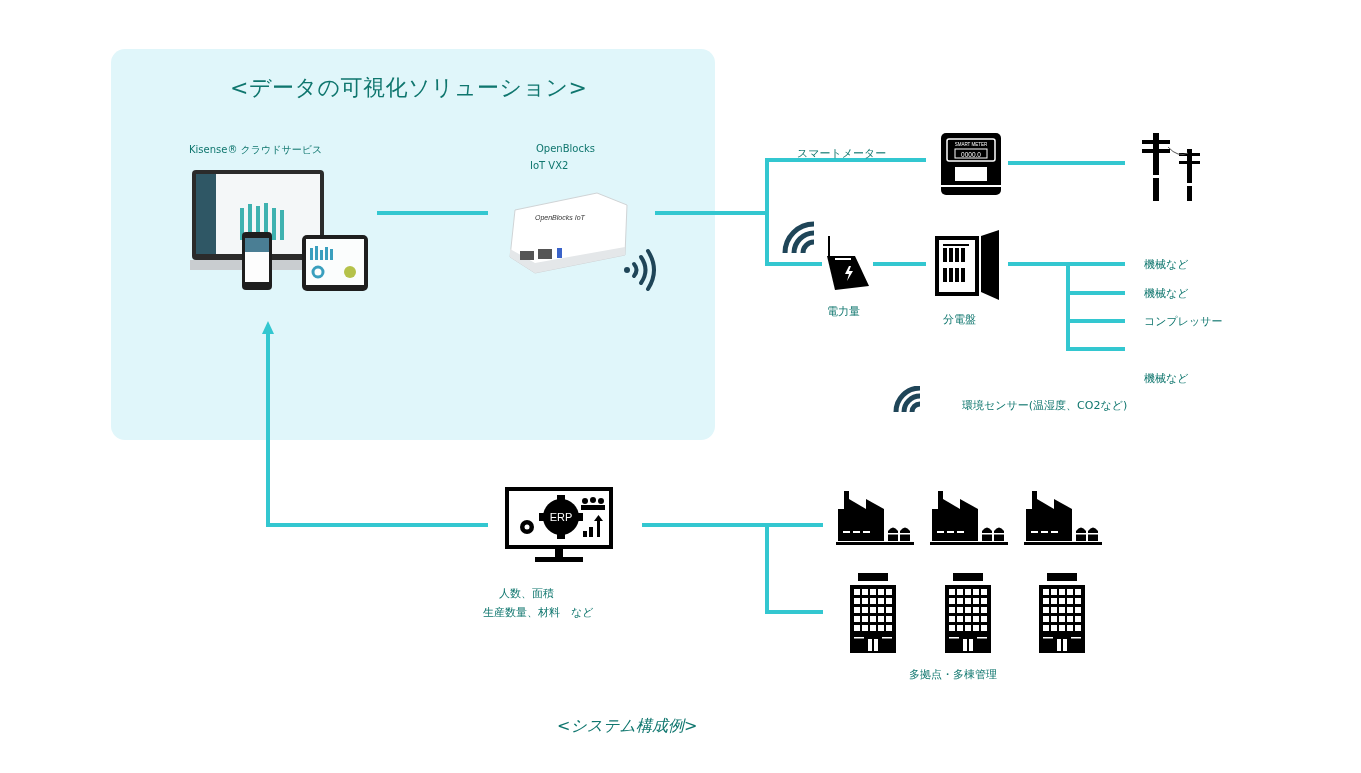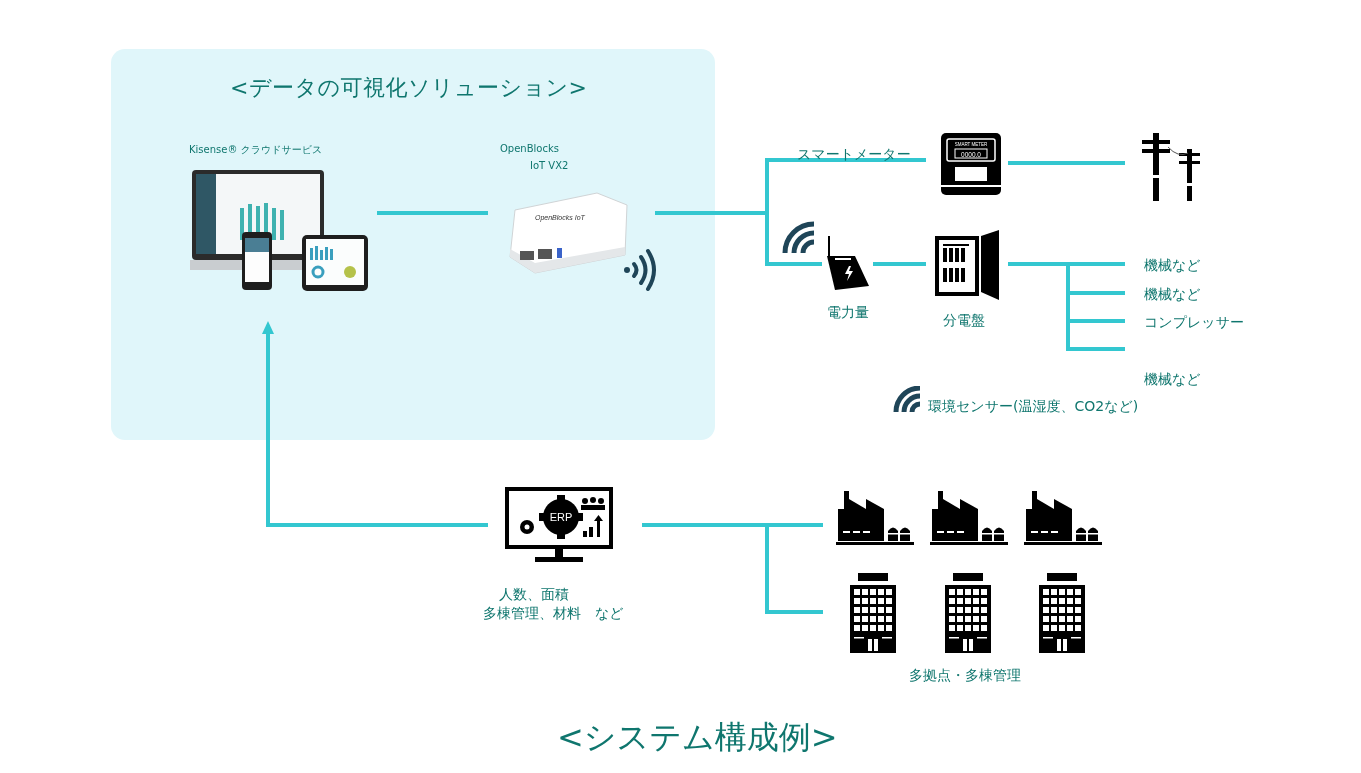--- a/index.html
+++ b/index.html
@@ -1,33 +1,33 @@
 <!DOCTYPE html>
 <html><head>
 <meta charset="utf-8">
 <style>
   html,body{margin:0;padding:0;background:#ffffff;}
   body{width:1361px;height:773px;position:relative;overflow:hidden;font-family:"DejaVu Sans","Liberation Sans",sans-serif;color:#222;}
   .panel{position:absolute;left:111px;top:49px;width:604px;height:391px;background:#e0f6fa;border-radius:14px;}
   .txt{position:absolute;white-space:nowrap;color:#0f766e;}
   .title{font-size:22px;left:230px;top:73px;letter-spacing:0.5px;}
-  .lbl{font-size:14px;}
+  .lbl{font-size:11px;}
   .lbl14{font-size:10px;}
   svg.wires{position:absolute;left:0;top:0;}
   .icon{position:absolute;}
-  .bottom-title{font-size:32px;left:557px;top:716px;}
+  .bottom-title{font-size:16px;left:557px;top:716px;font-style:italic;}
 </style>
 </head>
 <body>
 
 <div class="panel"></div>
 
 <div class="txt title">&lt;データの可視化ソリューション&gt;</div>
 <div class="txt lbl14" style="left:189px;top:143px;">Kisense® クラウドサービス</div>
-<div class="txt lbl14" style="left:500px;top:143px;">OpenBlocks</div>
+<div class="txt lbl14" style="left:536px;top:143px;">OpenBlocks</div>
 <div class="txt lbl14" style="left:530px;top:160px;">IoT VX2</div>
 
 <svg class="wires" width="1361" height="773">
   <g stroke="#33c7d0" stroke-width="4" fill="none">
     <line x1="377" y1="213" x2="488" y2="213"></line>
     <line x1="655" y1="213" x2="767" y2="213"></line>
     <polyline points="926,160 767,160 767,264 822,264"></polyline>
     <line x1="873" y1="264" x2="926" y2="264"></line>
     <line x1="1008" y1="163" x2="1125" y2="163"></line>
     <line x1="1008" y1="264" x2="1125" y2="264"></line>
@@ -154,21 +154,21 @@
 <div class="txt lbl" style="left:1144px;top:314px;">コンプレッサー</div>
 <div class="txt lbl" style="left:1144px;top:332px;margin-top:39px;">機械など</div>
 
 <svg class="icon" style="left:892px;top:386px;" width="32" height="26">
   <g fill="none" stroke="#1f4558" stroke-width="5">
     <path d="M4,26 A24,24 0 0 1 28,2"></path>
     <path d="M12,26 A16,16 0 0 1 28,10"></path>
     <path d="M20,26 A8,8 0 0 1 28,18"></path>
   </g>
 </svg>
-<div class="txt lbl" style="left:928px;top:398px;">環境センサー(温湿度、CO2など)</div>
+<div class="txt lbl" style="left:962px;top:398px;">環境センサー(温湿度、CO2など)</div>
 
 <svg class="icon" style="left:505px;top:487px;" width="108" height="80">
   <rect x="2" y="2" width="104" height="58" fill="#fff" stroke="#000" stroke-width="4"></rect>
   <rect x="50" y="60" width="8" height="10" fill="#000"></rect>
   <rect x="30" y="70" width="48" height="5" fill="#000"></rect>
   <circle cx="56" cy="30" r="18" fill="#000"></circle>
   <g fill="#000">
       <rect x="52" y="8" width="8" height="6"></rect>
       <rect x="52" y="46" width="8" height="6"></rect>
       <rect x="34" y="26" width="6" height="8"></rect>
@@ -182,21 +182,21 @@
       <circle cx="88" cy="13" r="3"></circle>
       <circle cx="96" cy="14" r="3"></circle>
       <rect x="76" y="18" width="24" height="5"></rect>
   <rect x="78" y="44" width="4" height="6"></rect>
       <rect x="84" y="40" width="4" height="10"></rect>
       <rect x="92" y="34" width="3" height="16"></rect>
       <polygon points="93.5,28 89,34 98,34"></polygon>
     </g>
 </svg>
 <div class="txt lbl" style="left:483px;top:586px;margin-left:16px;">人数、面積</div>
-<div class="txt lbl" style="left:483px;top:605px;">多棟管理、材料　など</div>
+<div class="txt lbl" style="left:483px;top:605px;">生産数量、材料　など</div>
 
 <div id="sites">
     <svg width="80" height="56" style="position: absolute; left: 836px; top: 491px;">
       <rect x="0" y="51" width="78" height="3" fill="#000"></rect>
       <rect x="2" y="18" width="46" height="32" fill="#000"></rect>
       <rect x="8" y="0" width="5" height="20" fill="#000"></rect>
       <polygon points="13,18 13,8 30,18" fill="#000"></polygon>
       <polygon points="30,18 30,8 48,18" fill="#000"></polygon>
       <rect x="7" y="40" width="7" height="2" fill="#fff"></rect>
       <rect x="17" y="40" width="7" height="2" fill="#fff"></rect>

